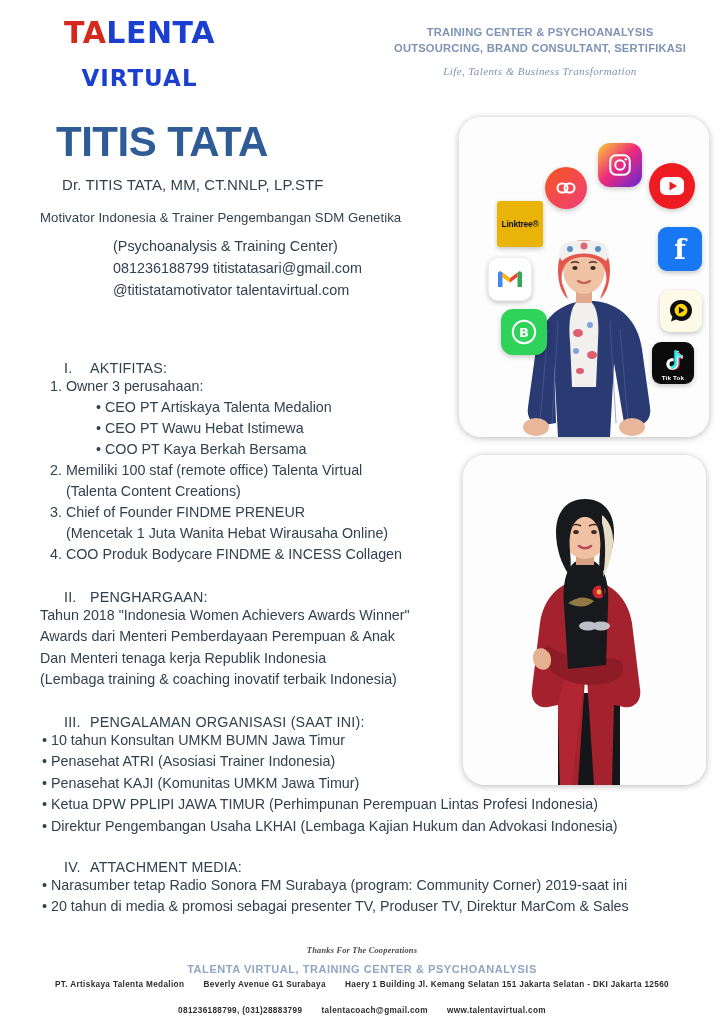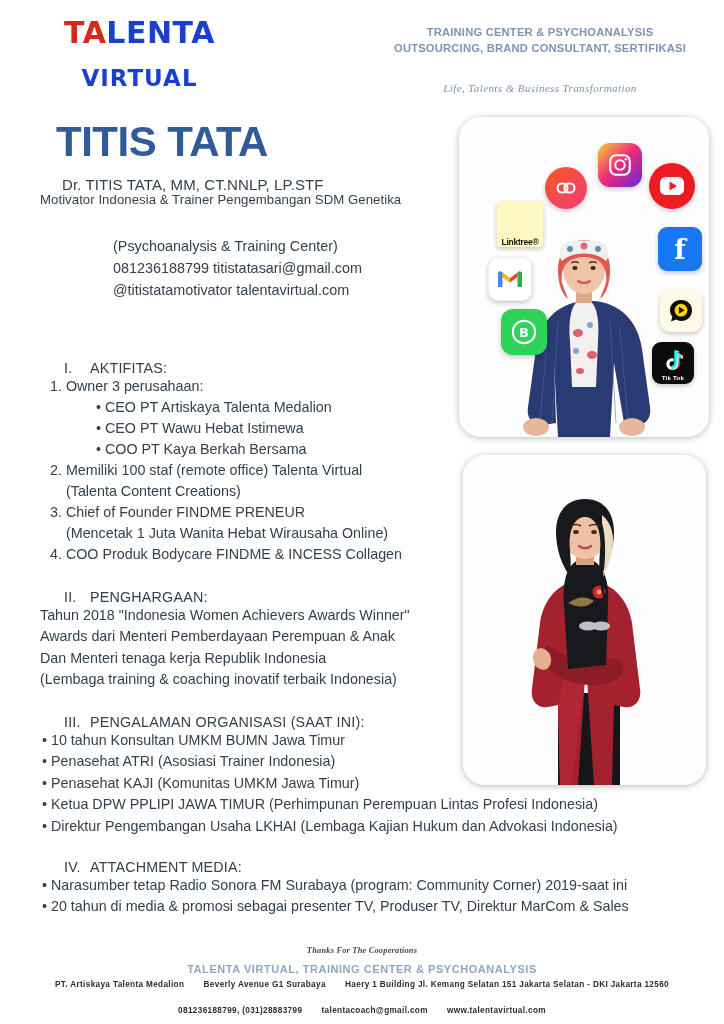--- a/index.html
+++ b/index.html
@@ -17,28 +17,28 @@
   .header{position:absolute;left:0;top:0;width:724px;height:100px;}
   .logo{position:absolute;left:64px;top:18px;line-height:1;}
   .logo-top{font-size:30px;font-weight:bold;letter-spacing:0.5px;font-family:"DejaVu Sans", sans-serif;}
   .logo-ta{color:#d42a1e;}
   .logo-lenta{color:#1b3fcf;}
   .logo-bottom{font-size:23px;font-weight:bold;color:#1b3fcf;letter-spacing:1px;
      text-align:center;margin-top:19px;font-family:"DejaVu Sans", sans-serif;}
 
   .header-right{position:absolute;left:380px;top:24px;width:320px;text-align:center;}
   .hr-line{font-size:11.2px;font-weight:bold;color:#7e93b5;letter-spacing:0.2px;line-height:1.45;}
-  .hr-tag{margin-top:26px;font-size:11px;font-style:italic;color:#7e93b5;
+  .hr-tag{margin-top:9px;font-size:11px;font-style:italic;color:#7e93b5;
           font-family:"Liberation Serif", serif;letter-spacing:0.4px;}
 
   
   .title{position:absolute;left:56px;top:121px;font-size:42px;font-weight:bold;
          color:#2f5b96;letter-spacing:-0.5px;line-height:1;}
   .subtitle1{position:absolute;left:62px;top:176px;font-size:15px;color:#33414f;letter-spacing:0.1px;}
-  .subtitle2{position:absolute;left:40px;top:192px;font-size:13.2px;color:#33414f;letter-spacing:0.05px;}
+  .subtitle2{position:absolute;left:40px;top:210px;font-size:13.2px;color:#33414f;letter-spacing:0.05px;}
 
   .contact{position:absolute;left:40px;top:236px;font-size:14.4px;color:#33414f;line-height:1.52;}
   .contact .ind{display:block;padding-left:73px;}
 
   
   .sec{position:absolute;color:#33414f;}
   .sec-head{font-size:14.3px;letter-spacing:0.2px;}
   .sec-head .rn{display:inline-block;width:50px;padding-left:24px;box-sizing:border-box;}
   .li{font-size:14.3px;line-height:1.47;}
   .li-num{display:block;padding-left:24px;text-indent:-14px;}
@@ -64,21 +64,21 @@
   
   .p-top{position:absolute;left:50%;top:120px;transform:translateX(-50%);width:148px;height:200px;}
   .p-bot{position:absolute;left:50%;top:38px;transform:translateX(-50%);width:166px;height:292px;}
 
   
   .sico{position:absolute;display:flex;align-items:center;justify-content:center;
         font-weight:bold;color:#fff;box-shadow:0 2px 5px rgba(0,0,0,.22);}
   .sico.rnd{border-radius:50%;}
 
   #ic-linktree{left:38px;top:84px;width:46px;height:46px;border-radius:3px;
-      background:#fef9c3;color:#111;font-size:8.4px;letter-spacing:-.2px;align-items:flex-end;}
+      background:#eab308;color:#111;font-size:8.4px;letter-spacing:-.2px;}
   #ic-link{left:86px;top:50px;width:42px;height:42px;
       background:linear-gradient(140deg,#f7581f 0%,#ef3d7a 100%);font-size:20px;}
   #ic-instagram{left:139px;top:26px;width:44px;height:44px;border-radius:12px;
       background:linear-gradient(135deg,#f9ce34 0%,#ee2a7b 48%,#6228d7 100%);font-size:21px;}
   #ic-youtube{left:190px;top:46px;width:46px;height:46px;background:#ee1b22;font-size:17px;}
   #ic-facebook{left:199px;top:110px;width:44px;height:44px;border-radius:9px;
       background:#1877f2;font-size:27px;font-family:"DejaVu Serif",serif;}
   #ic-gmail{left:29px;top:140px;width:42px;height:42px;border-radius:10px;background:#fff;
       border:1px solid #eee;}
   #ic-kwai{left:201px;top:173px;width:42px;height:42px;border-radius:10px;

